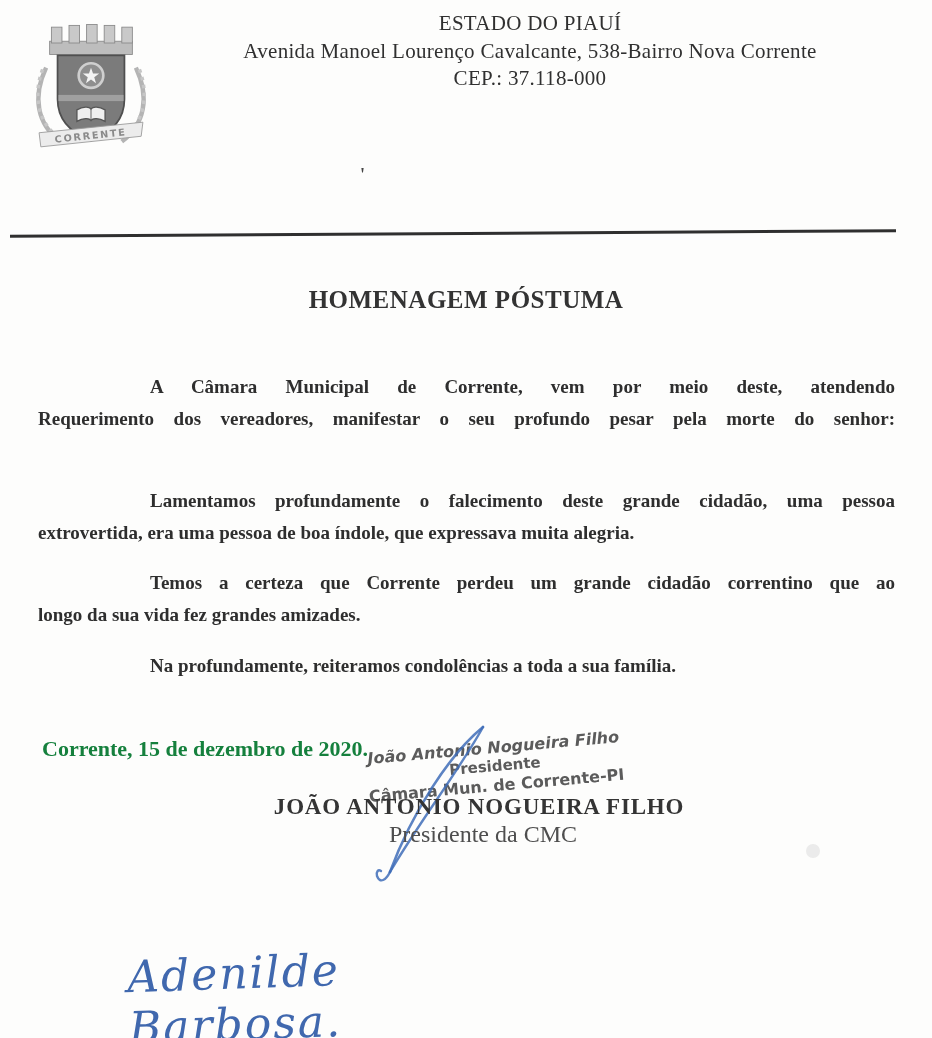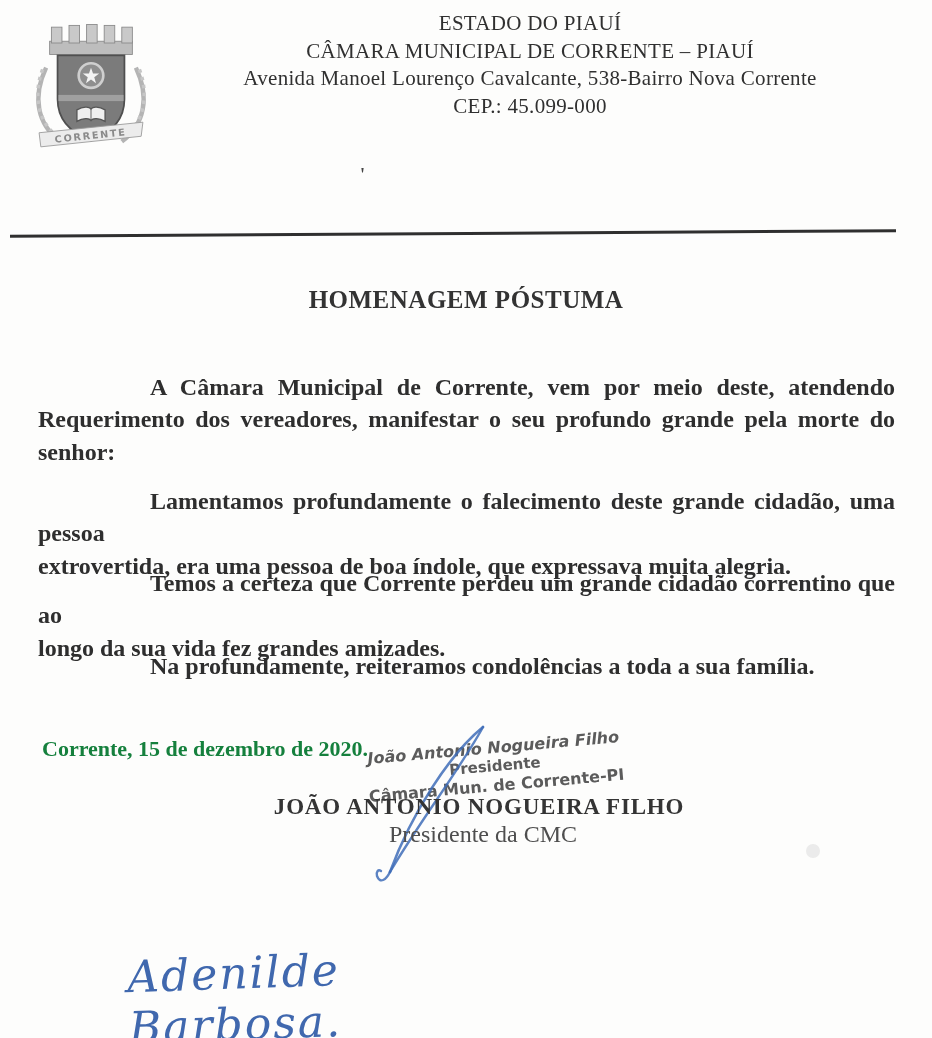--- a/index.html
+++ b/index.html
@@ -25,21 +25,21 @@
   }
   
   .doc-title{
     position:absolute;left:0;top:286px;width:932px;
     text-align:center;font-size:25px;font-weight:bold;
     letter-spacing:0.5px;color:#333;
   }
   
   .para{
     position:absolute;left:38px;width:857px;
-    font-size:24px;font-weight:bold;line-height:32.4px;color:#2e2e2e;
+    font-size:19px;font-weight:bold;line-height:32.4px;color:#2e2e2e;
   }
   .p1{top:371px;} .p2{top:485px;} .p3{top:567px;} .p4{top:650px;}
   .line{white-space:normal;}
   .jl{text-align:justify;text-align-last:justify;}
   .ind{text-indent:112px;}
   
   .date-line{
     position:absolute;left:0;top:736px;width:932px;padding-left:42px;box-sizing:border-box;
     text-align:left;font-size:22px;font-weight:bold;color:#15803d;
   }
@@ -102,33 +102,32 @@
     </g>
 
     <g>
       <path d="M16,132 L134,120 L132,136 L18,148 Z" fill="#ececec" stroke="#9a9a9a"></path>
       <text x="75" y="139" transform="rotate(-6 75 139)" text-anchor="middle" font-family="DejaVu Sans, sans-serif" font-size="11" font-weight="bold" letter-spacing="2" fill="#8a8a8a">CORRENTE</text>
     </g>
   </svg>
 
   <div class="header-block">
     <div class="header-line">ESTADO DO PIAUÍ</div>
-    <div class="header-line">CÂMARA MUNICIPAL DE CORRENTE – PIAUÍ</div>
     <div class="header-line">Avenida Manoel Lourenço Cavalcante, 538-Bairro Nova Corrente</div>
-    <div class="header-line">CEP.: 45.099-000</div>
+    <div class="header-line">CEP.: 37.118-000</div>
   </div>
 
   <div class="stray-mark">'</div>
   <div class="rule"></div>
 
   <div class="doc-title">HOMENAGEM PÓSTUMA</div>
 
   <div class="para p1">
     <div class="line jl ind">A Câmara Municipal de Corrente, vem por meio deste, atendendo</div>
-    <div class="line jl">Requerimento dos vereadores, manifestar o seu profundo grande pela morte do senhor:</div>
+    <div class="line jl">Requerimento dos vereadores, manifestar o seu profundo pesar pela morte do senhor:</div>
   </div>
 
   <div class="para p2">
     <div class="line jl ind">Lamentamos profundamente o falecimento deste grande cidadão, uma pessoa</div>
     <div class="line">extrovertida,  era uma pessoa de boa índole, que expressava muita alegria.</div>
   </div>
 
   <div class="para p3">
     <div class="line jl ind">Temos a certeza que Corrente perdeu um grande cidadão correntino que ao</div>
     <div class="line">longo da sua vida fez grandes amizades.</div>

